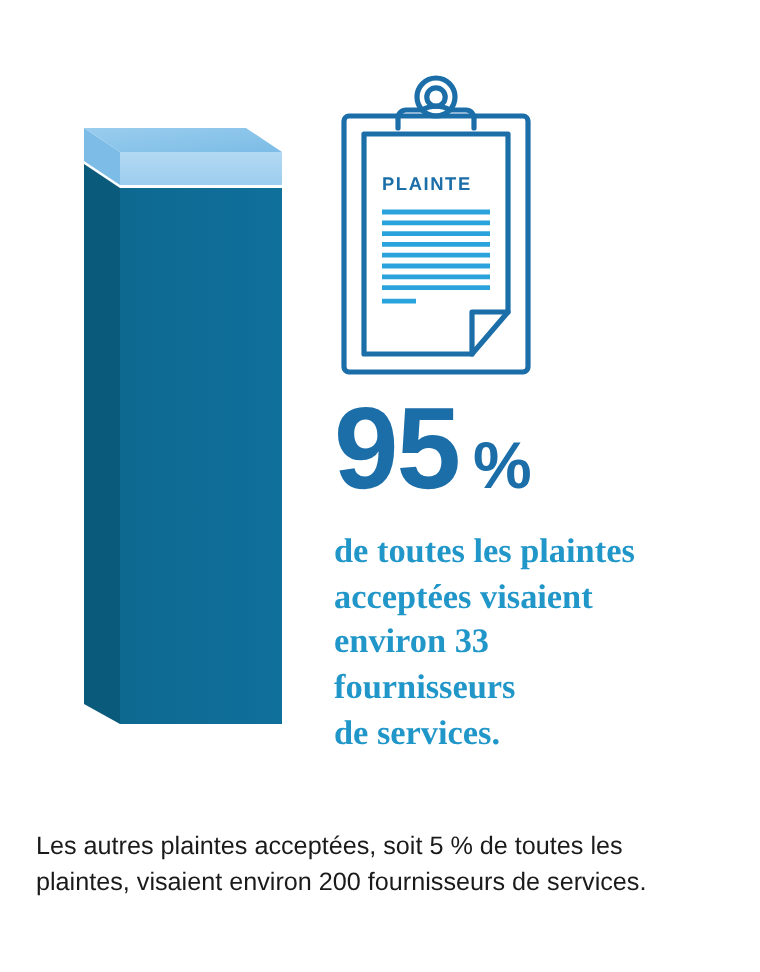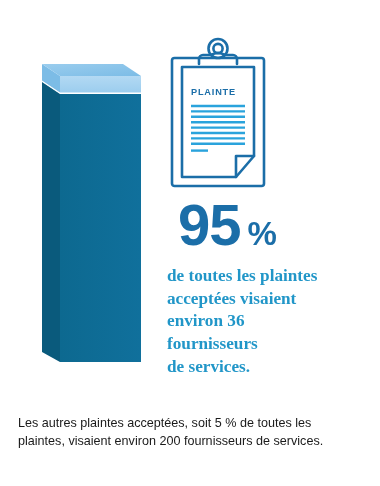--- a/index.html
+++ b/index.html
@@ -82,21 +82,20 @@
     color: #1b6ea8;
     line-height: 1;
     margin: 0;
   }
   .stat-number {
     font-family: "Liberation Sans", sans-serif;
     font-size: 58px;
     font-weight: bold;
     letter-spacing: -1px;
     color: #1b6ea8;
-    margin-left: 11px;
   }
   .stat-unit {
     font-family: "Liberation Sans", sans-serif;
     font-size: 33px;
     font-weight: bold;
     color: #1b6ea8;
     margin-left: 7px;
   }
   .stat-desc {
     margin: 11px 0 0 0;
@@ -195,21 +194,21 @@
       </svg>
     </div>
 
     <div class="stat-block">
       <div class="stat-number-row">
         <span class="stat-number">95</span>
         <span class="stat-unit">%</span>
       </div>
       <p class="stat-desc">de toutes les plaintes
 acceptées visaient
-environ 36
+environ 33
 fournisseurs
 de services.</p>
     </div>
 
   </div>
 
   <p class="footnote">Les autres plaintes acceptées, soit 5 % de toutes les
 plaintes, visaient environ 200 fournisseurs de services.</p>
 
 </div>

